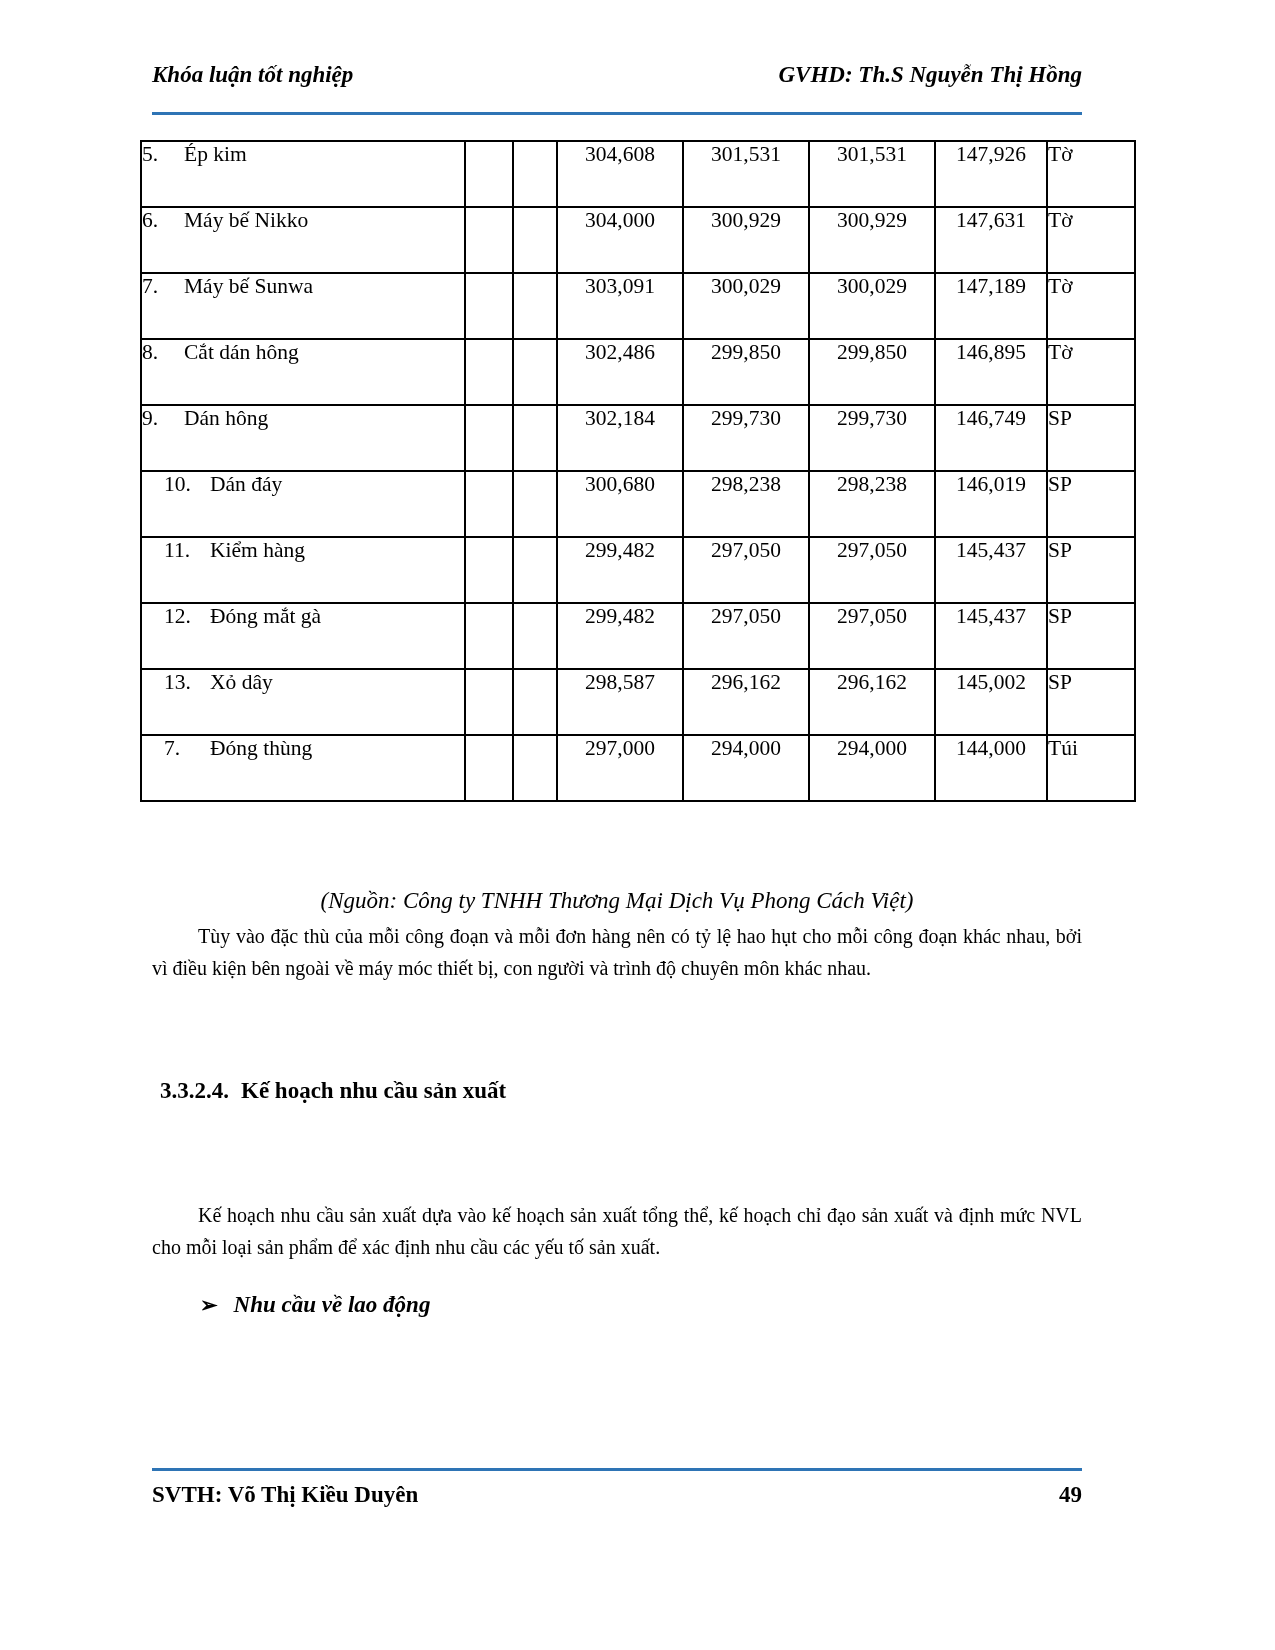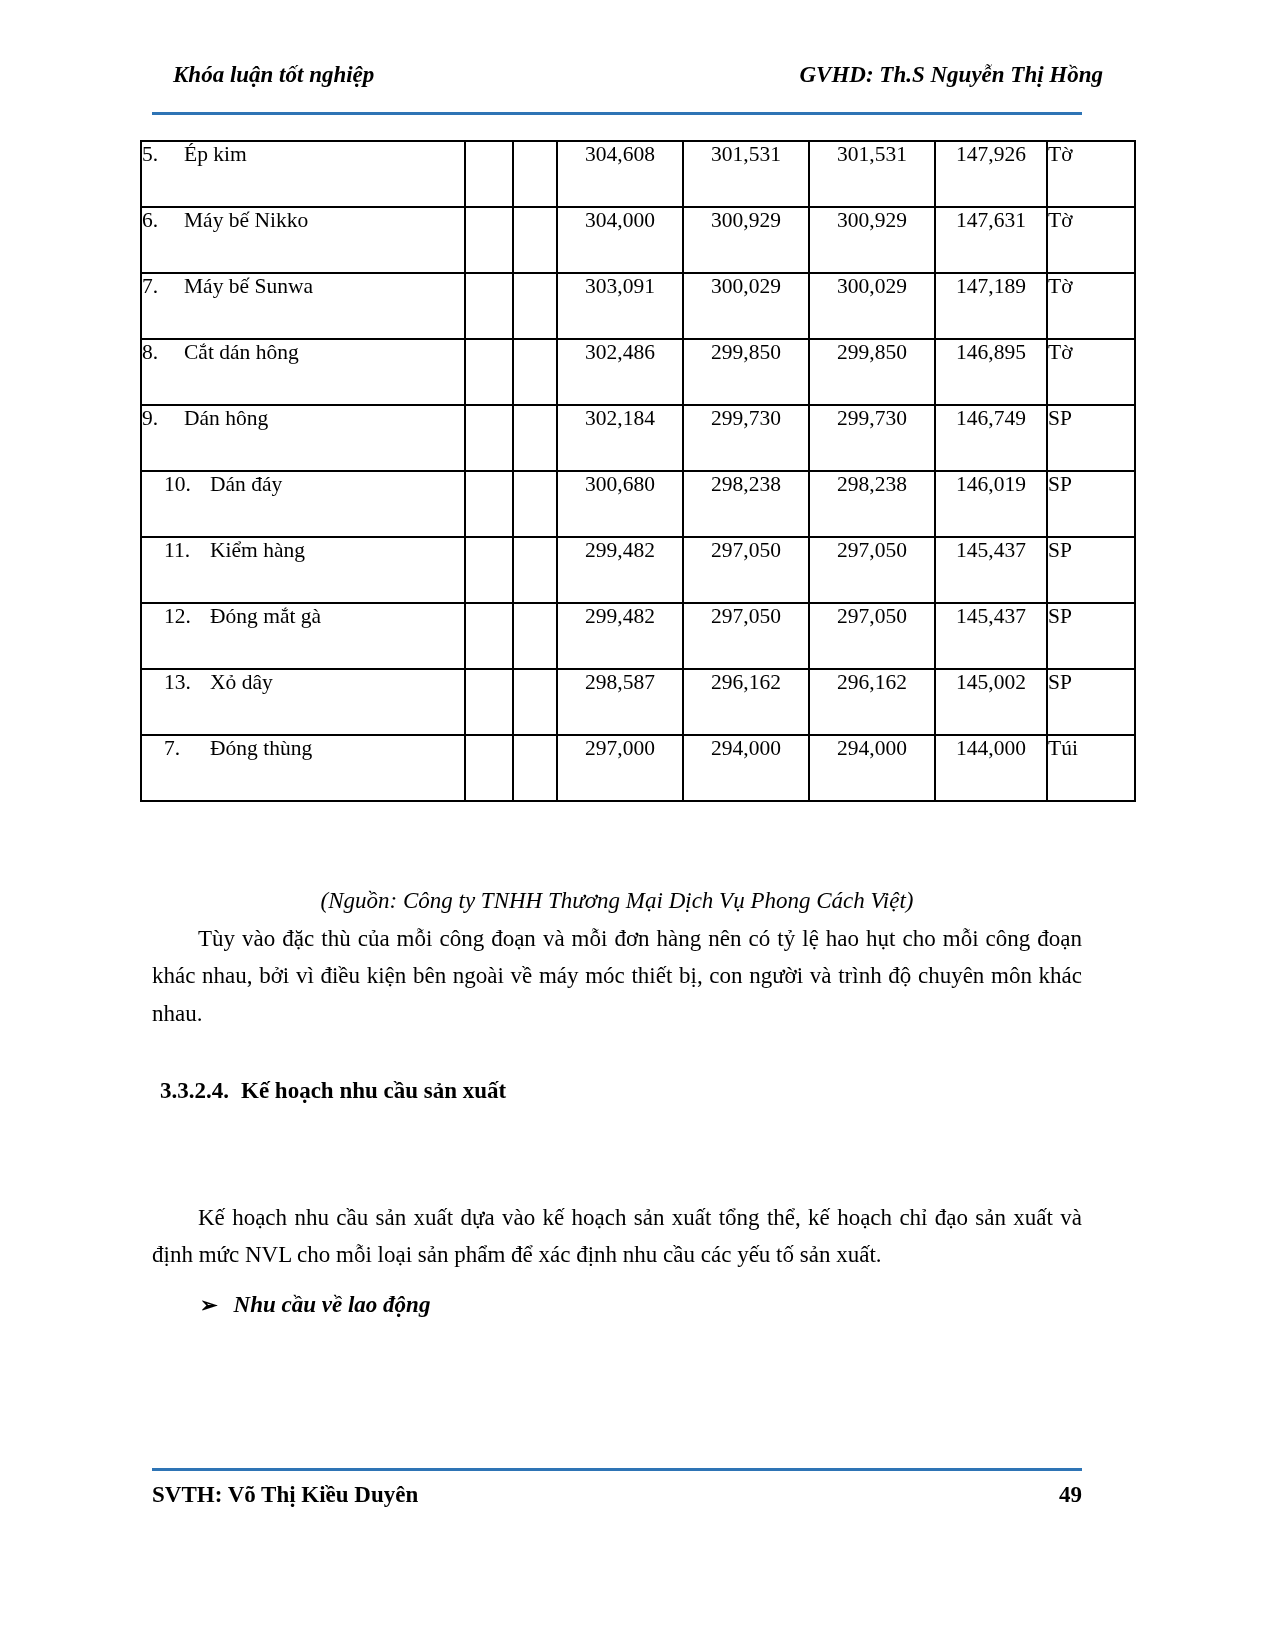--- a/index.html
+++ b/index.html
@@ -26,21 +26,20 @@
     position: absolute;
     left: 152px;
     top: 62px;
     width: 930px;
     display: flex;
     justify-content: space-between;
     align-items: baseline;
     font-style: italic;
     font-weight: bold;
     font-size: 23px;
-    margin-left: 21px;
   }
   .header-left { white-space: nowrap; }
   .header-right { white-space: nowrap; }
   .header-rule {
     position: absolute;
     left: 152px;
     top: 112px;
     width: 930px;
     height: 3px;
     background: #2e74b5;
@@ -133,21 +132,21 @@
     width: 930px;
     text-align: center;
     font-style: italic;
     font-size: 23px;
     margin-top: 26px;
   }
   .para {
     position: absolute;
     left: 152px;
     width: 930px;
-    font-size: 23px;
+    font-size: 20px;
     line-height: 1.62;
     text-align: justify;
     text-justify: inter-word;
   }
   .para.p1 { top: 920px; }
   .para.p1 .indent { display: inline-block; width: 46px; }
   .heading {
     position: absolute;
     left: 160px;
     top: 1078px;

